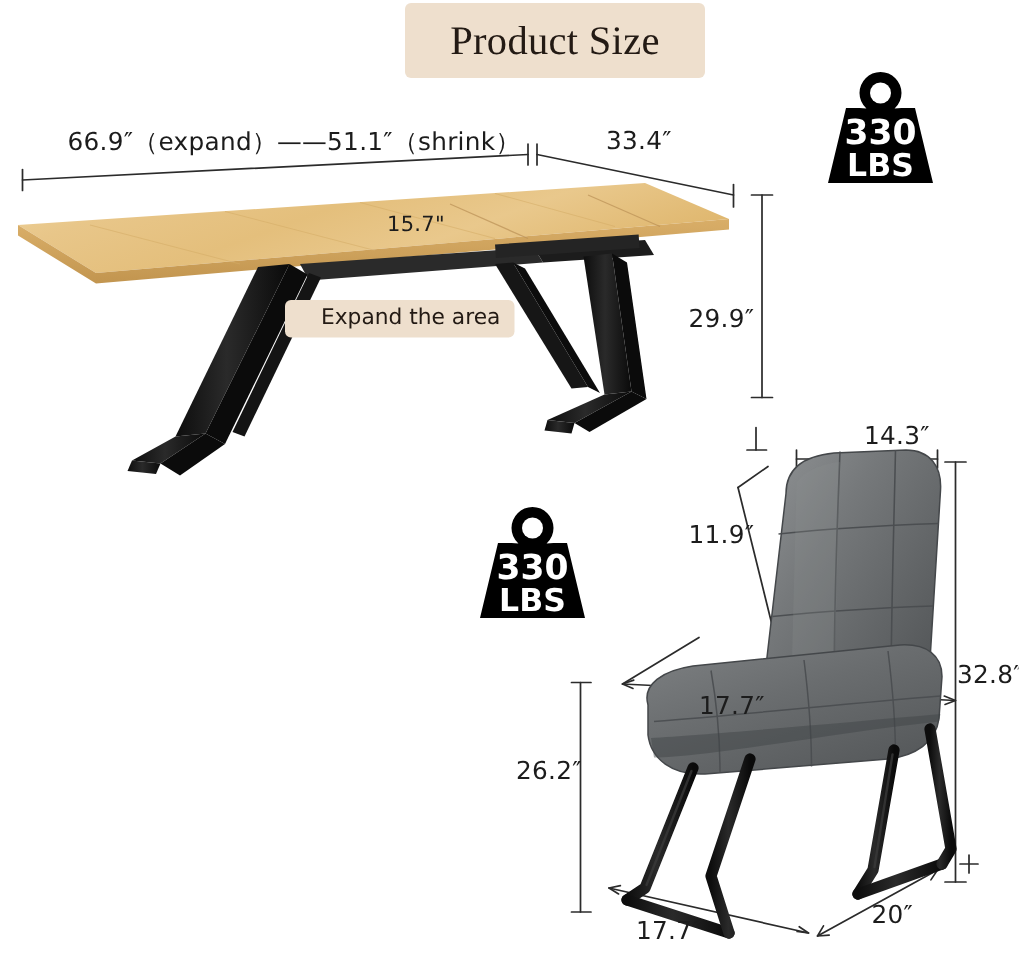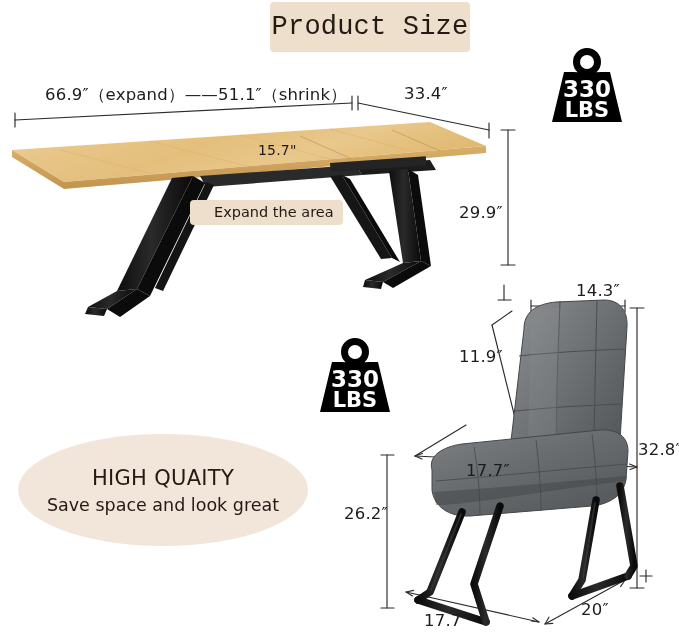--- a/index.html
+++ b/index.html
@@ -33,21 +33,21 @@
     border-radius: 4px;
     display: flex;
     align-items: center;
     justify-content: center;
   }
   #title-banner .title-text {
     font-size: 27px;
     font-weight: 400;
     letter-spacing: 0.2px;
     color: #231a14;
-    font-family: Liberation Mono, monospace;
+    font-family: Liberation Serif, serif;
   }
 
   
   .dim {
     font-size: 16.5px;
     color: #1c1c1c;
     white-space: nowrap;
     font-family: "DejaVu Sans", sans-serif;
     letter-spacing: 0.2px;
   }
@@ -349,18 +349,14 @@
   <div class="abs dim" style="left:466px; top:461px;">17.7″</div>
 
   <div class="abs dim" style="left:344px; top:504px;">26.2″</div>
 
   <div class="abs dim" style="left:638px; top:440px;">32.8″</div>
 
   <div class="abs dim" style="left:424px; top:611px;">17.7″</div>
 
   <div class="abs dim" style="left:581px; top:600px;">20″</div>
 
-  <div class="abs" id="quality-badge">
-    <div class="q-title">HIGH QUAITY</div>
-    <div class="q-sub">Save space and look great</div>
-  </div>
 
 </div>
 
 </body></html>

